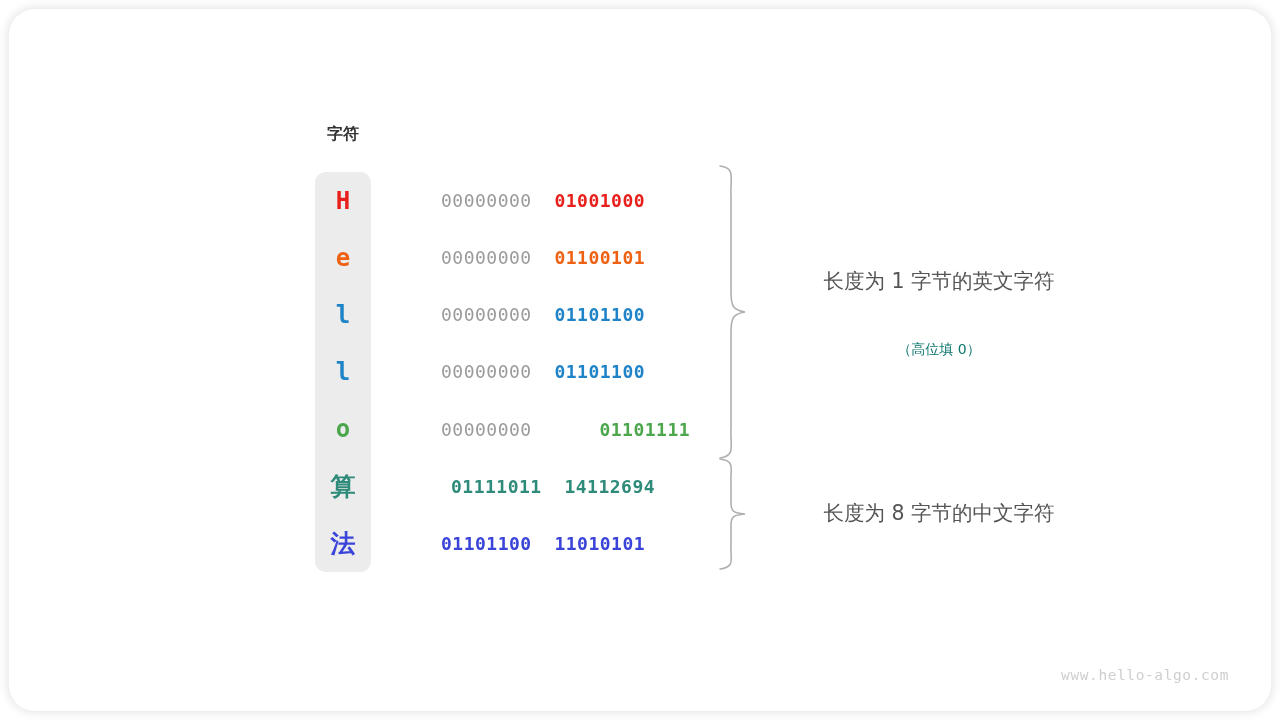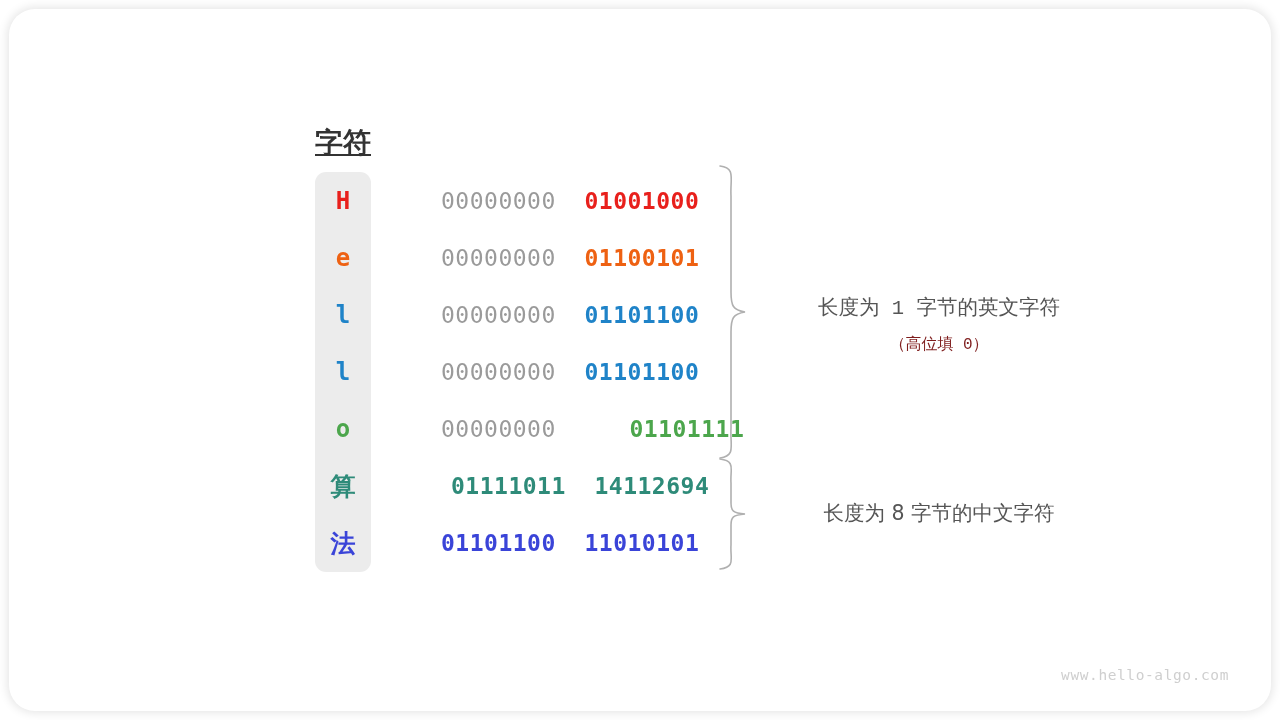--- a/index.html
+++ b/index.html
@@ -38,23 +38,22 @@
     position: absolute;
     font-weight: bold;
     color: #333333;
     white-space: nowrap;
   }
   .hdr-char {
     left: 306px;
     top: 115px;
     width: 56px;
     text-align: center;
-    font-size: 28px;
+    font-size: 16px;
     font-family: "Liberation Sans", "DejaVu Sans", sans-serif;
-    text-decoration: underline;
   }
   .hdr-unicode {
     left: 432px;
     top: 113px;
     width: 252px;
     text-align: center;
     font-size: 25px;
     letter-spacing: 1px;
     font-family: "DejaVu Sans Mono", "Liberation Mono", monospace;
   }
@@ -93,21 +92,21 @@
     font-family: "DejaVu Sans Mono", "Liberation Mono", monospace;
     line-height: 1;
   }
   .cell-char.cjk {
     font-family: "DejaVu Sans", "Liberation Sans", sans-serif;
     font-size: 25px;
   }
   .cell-bits {
     margin-left: 70px;
     font-family: "DejaVu Sans Mono", "Liberation Mono", monospace;
-    font-size: 23px;
+    font-size: 18px;
     letter-spacing: 0.5px;
     white-space: pre;
   }
   .byte-hi {
     color: #9a9a9a;
     font-weight: normal;
   }
   .byte-lo {
     font-weight: bold;
   }
@@ -121,29 +120,30 @@
   .brace-2 { left: 705px; top: 448px; }
 
   
   .annot {
     position: absolute;
     color: #555555;
     font-family: "DejaVu Sans", "Liberation Sans", sans-serif;
     text-align: center;
     white-space: nowrap;
   }
-  .annot-1 { left: 760px; top: 282px; width: 340px; font-family: Liberation Mono, monospace; }
+  .annot-1 { left: 760px; top: 254px; width: 340px; }
   .annot-2 { left: 760px; top: 486px; width: 340px; }
   .annot-line {
     font-size: 20.5px;
     line-height: 36px;
   }
   .annot-line.sub {
-    color: #7f1d1d;
-    font-size: 16px;
+    color: #0f766e;
+    font-size: 14px;
+    margin-top: 32px;
   }
 
   
   .watermark {
     position: absolute;
     right: 42px;
     bottom: 28px;
     color: #cfcfcf;
     font-size: 14.5px;
     letter-spacing: 0.6px;

